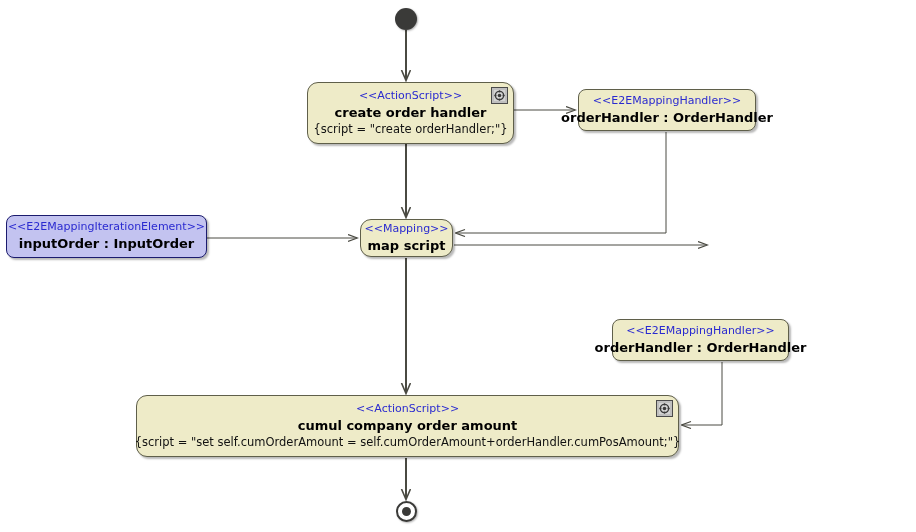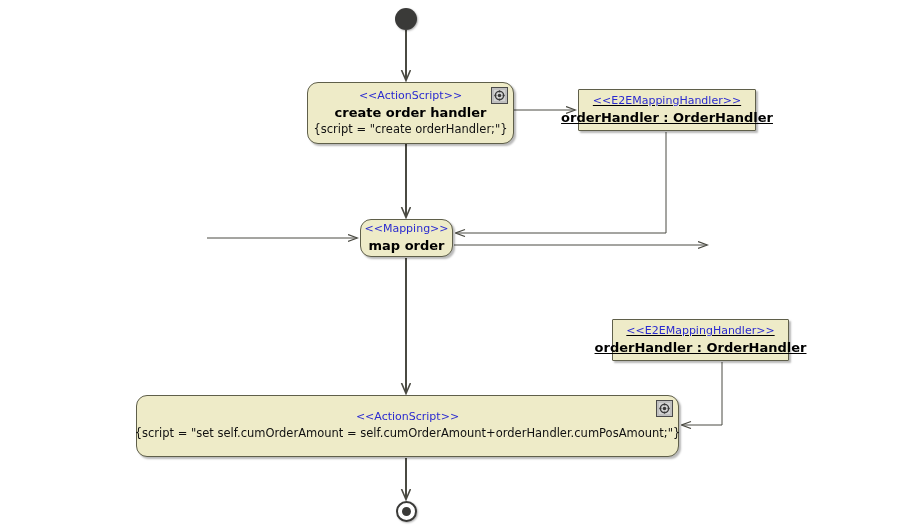--- a/index.html
+++ b/index.html
@@ -43,25 +43,24 @@
   .activity {
     background: #eeebc8;
     border: 1px solid #5f5f4a;
     border-radius: 11px;
     box-shadow: 2px 2px 2px rgba(0,0,0,0.28);
     padding: 5px 9px;
   }
 
   
   .objnode {
-    border-radius: 1px;
+    border-radius: 8px;
     box-shadow: 2px 2px 2px rgba(0,0,0,0.28);
     padding: 4px 4px;
     border: 1px solid #5f5f4a;
-    text-decoration: underline;
   }
   .objnode.khaki {
     background: #eeebc8;
     border: 1px solid #5f5f4a;
   }
   .objnode.lavender {
     background: #c3c3f0;
     border: 1px solid #1b1b6e;
   }
 
@@ -198,34 +197,39 @@
         <rect x="12.5" y="7" width="3" height="2" fill="#3a3a3a"></rect>
       </svg>
     </span>
   </div>
 
   <div id="node-order-handler-1" class="node objnode khaki">
     <span class="stereotype">&lt;&lt;E2EMappingHandler&gt;&gt;</span>
     <span class="node-name">orderHandler : OrderHandler</span>
   </div>
 
+  <div id="node-input-order" class="node objnode lavender">
+    <span class="stereotype">&lt;&lt;E2EMappingIterationElement&gt;&gt;</span>
+    <span class="node-name">inputOrder : InputOrder</span>
+  </div>
 
   <div id="node-map-order" class="node activity">
     <span class="stereotype">&lt;&lt;Mapping&gt;&gt;</span>
-    <span class="node-name">map order</span>
+    <span class="node-name">map script</span>
   </div>
 
 
   <div id="node-order-handler-2" class="node objnode khaki">
     <span class="stereotype">&lt;&lt;E2EMappingHandler&gt;&gt;</span>
     <span class="node-name">orderHandler : OrderHandler</span>
   </div>
 
   <div id="node-cumul-order-amount" class="node activity">
     <span class="stereotype">&lt;&lt;ActionScript&gt;&gt;</span>
+    <span class="node-name">cumul company order amount</span>
     <span class="node-body">{script = "set self.cumOrderAmount = self.cumOrderAmount+orderHandler.cumPosAmount;"}</span>
     <span class="gear-icon">
       <svg width="11" height="11" viewBox="0 0 16 16" aria-hidden="true">
         <rect x="0" y="0" width="16" height="16" fill="#d4d4d4"></rect>
         <circle cx="8" cy="8" r="6" fill="none" stroke="#3a3a3a" stroke-width="2"></circle>
         <circle cx="8" cy="8" r="2.6" fill="#3a3a3a"></circle>
         <rect x="7" y="0.5" width="2" height="3" fill="#3a3a3a"></rect>
         <rect x="7" y="12.5" width="2" height="3" fill="#3a3a3a"></rect>
         <rect x="0.5" y="7" width="3" height="2" fill="#3a3a3a"></rect>
         <rect x="12.5" y="7" width="3" height="2" fill="#3a3a3a"></rect>

